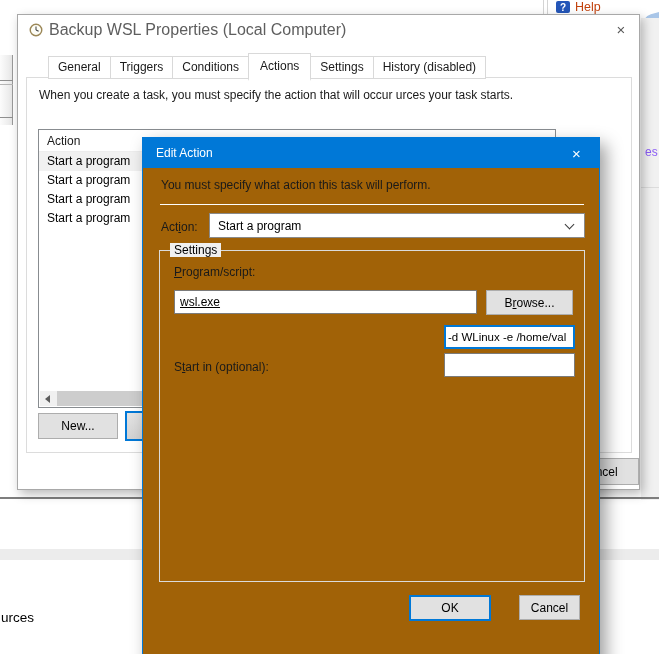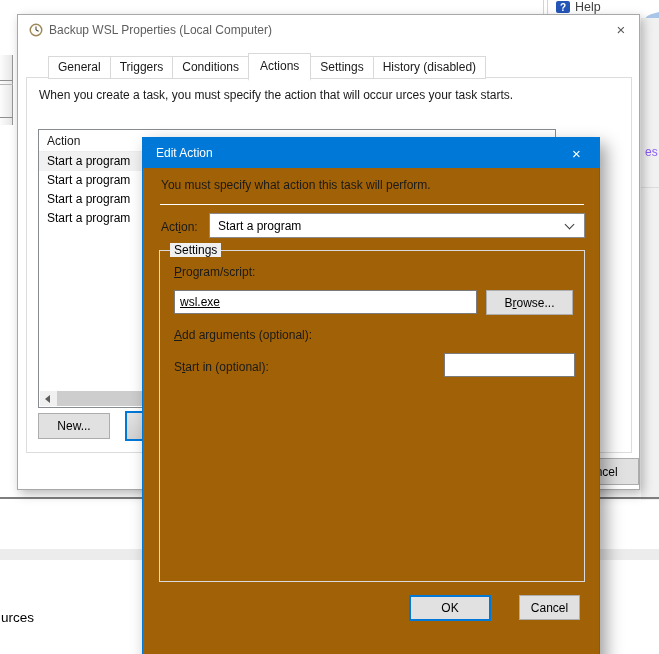--- a/index.html
+++ b/index.html
@@ -7,58 +7,58 @@
   body { font-family: "Liberation Sans", sans-serif; background:#fff; overflow:hidden; }
   #screen { position:relative; width:659px; height:654px; background:#fff; overflow:hidden; }
   .abs { position:absolute; }
   u { text-decoration: underline; }
 
   
   .tb-sep { width:1px; height:18px; background:#d4d4d4; top:0; }
   .help-btn { top:0; left:556px; display:flex; align-items:center; gap:5px; cursor:default; }
   .help-ico { width:14px; height:12px; background:#2456b8; border-radius:2px; color:#fff;
               font-size:10px; font-weight:bold; display:flex; align-items:center; justify-content:center; }
-  .help-lbl { font-size:12.5px; color:#404040; }
+  .help-lbl { font-size:12.5px; color:#c2410c; }
   .decor-wedge { left:644px; top:13px; width:26px; height:27px; background:#a9c6e8;
                  border-radius:10px 2px 2px 14px; transform:rotate(-14deg); }
   .left-strip { left:0; top:55px; width:13px; height:70px;
                 background:linear-gradient(to right,#fcfcfc,#e7e7e7); border-right:1px solid #9a9a9a; }
   .ls-line { left:0; width:13px; height:1px; background:#8f8f8f; }
   .right-strip { left:641px; top:18px; width:18px; height:482px; background:#f1f1f1; }
   .right-strip-divider { left:641px; top:187px; width:18px; height:1px; background:#dcdcdc; }
   .partial-es { left:645px; top:145px; font-size:12px; color:#8b5cf6; }
   .content-line { left:0; top:497px; width:659px; height:2px; background:#7e7e7e; }
   .band { left:0; top:549px; width:659px; height:11px; background:#ececec; }
   .partial-urces { left:1px; top:610px; font-size:13.5px; color:#000000; }
 
   
   #propsWin { left:17px; top:14px; width:623px; height:476px; background:#fff;
               border:1px solid #a8a8a8; box-shadow:3px 4px 10px rgba(0,0,0,.28); }
   .pw-titlebar { position:absolute; left:0; top:0; right:0; height:30px; display:flex; align-items:center; padding-left:11px; }
-  .pw-title { margin-left:6px; font-size:12px; color:#5e5e5e; }
+  .pw-title { margin-left:6px; font-size:16px; color:#5e5e5e; }
   .pw-close { position:absolute; right:1px; top:1px; width:34px; height:27px; display:flex;
               align-items:center; justify-content:center; color:#5a5a5a; font-size:15px; cursor:default; }
   .pw-tabs { position:absolute; left:10px; top:38px; display:flex; align-items:flex-end;padding-left:20px; }
   .tab { font-size:12px; color:#1a1a1a; background:#fff; border:1px solid #d9d9d9;
          padding:3px 9px 4px; margin-right:-1px; position:relative; z-index:1; cursor:default; }
   .tab.active { padding:5px 11px 6px; margin-bottom:-2px; border-bottom:2px solid #fff; z-index:3; }
   .pw-page { position:absolute; left:8px; top:62px; width:606px; height:376px; border:1px solid #dcdcdc; background:#fff; }
   .pw-desc { position:absolute; left:12px; top:10px; width:560px; font-size:12px; color:#1a1a1a; }
   .alist { position:absolute; left:11px; top:51px; width:518px; height:279px;
            border:1px solid #888c90; background:#fff; font-size:12px; overflow:hidden; }
   .alist-header { height:22px; line-height:22px; padding-left:8px; border-bottom:1px solid #ededed; color:#1a1a1a; }
   .alist-row { height:19px; line-height:19px; padding-left:8px; }
   .alist-row.selected { background:#f1f1f1; }
   .hscroll { position:absolute; left:1px; right:1px; bottom:1px; height:15px; background:#f0f0f0; display:flex; align-items:center; }
   .hs-btn { width:15px; height:15px; display:flex; align-items:center; justify-content:center; }
   .tri-left { width:0; height:0; border-top:4px solid transparent; border-bottom:4px solid transparent; border-right:5px solid #5c5c5c; }
   .hs-thumb { margin-left:2px; width:292px; height:15px; background:#cdcdcd; }
   .btn { background:#e1e1e1; border:1px solid #adadad; font-size:12px; color:#000;
          display:flex; align-items:center; justify-content:center; cursor:default; font-family:inherit; }
-  .btn-new { position:absolute; left:11px; top:335px; width:72px; height:26px; }
+  .btn-new { position:absolute; left:11px; top:335px; width:80px; height:26px; }
   .btn-edit-partial { position:absolute; left:98px; top:333px; width:44px; height:30px;
                       border:2px solid #0078d7; background:linear-gradient(#e4e4e4,#d2d2d2); }
   .btn-cancel-pw { position:absolute; left:541px; top:443px; width:80px; height:27px; }
 
   
   #editDlg { left:142px; top:137px; width:458px; height:625px; background:#a16207;
              border:1px solid #0078d7; box-shadow:6px 7px 16px rgba(0,0,0,.38); }
   .dlg-titlebar { position:absolute; left:0; top:0; right:0; height:30px; background:#0078d7;
                   display:flex; align-items:center; }
   .dlg-title { margin-left:13px; font-size:12px; color:#fff; }
@@ -169,21 +169,21 @@
       <span class="combo-chevron"></span>
     </div>
 
     <div class="group">
       <span class="group-label">Settings</span>
 
       <div class="lbl" style="left:14px; top:14px"><u>P</u>rogram/script:</div>
       <input class="tinput" style="left: 14px; top: 39px; width: 303px; height: 24px; text-decoration: underline;" value="wsl.exe">
       <button class="btn" style="position:absolute; left:326px; top:39px; width:87px; height:25px">B<u>r</u>owse...</button>
 
-      <div class="lbl" style="left:14px; top:77px"><u>A</u>dd arguments (optional):</div>
+      <input class="tinput focused" style="left: 284px; top: 74px; width: 131px; height: 24px;" value="-d WLinux -e /home/val">
 
       <div class="lbl" style="left:14px; top:109px">S<u>t</u>art in (optional):</div>
       <input class="tinput" style="left: 284px; top: 102px; width: 131px; height: 24px;" value="">
     </div>
 
     <button class="btn btn-ok">OK</button>
     <button class="btn btn-cancel-dlg">Cancel</button>
   </div>
 
 </div>

